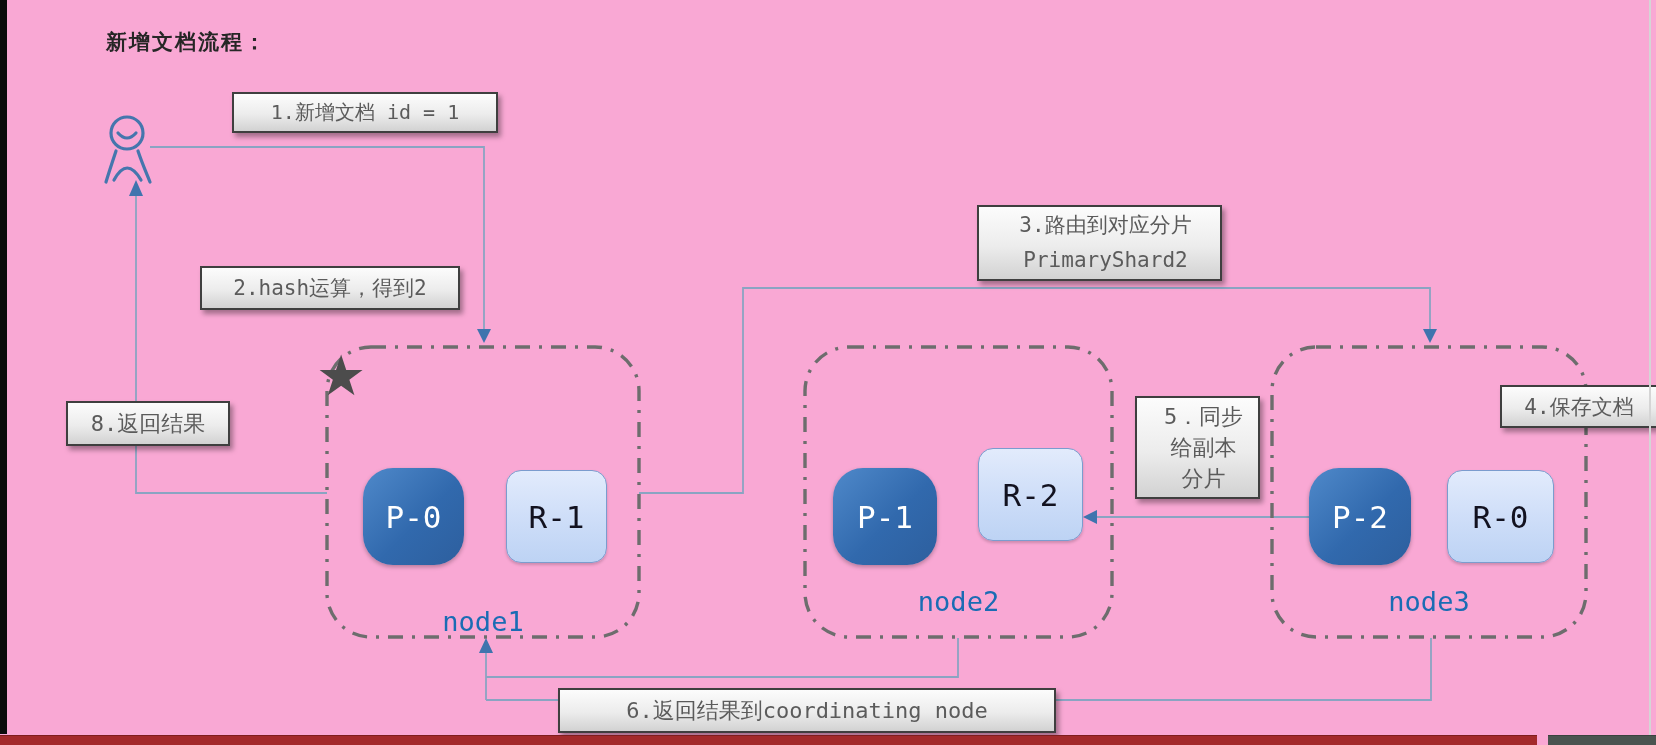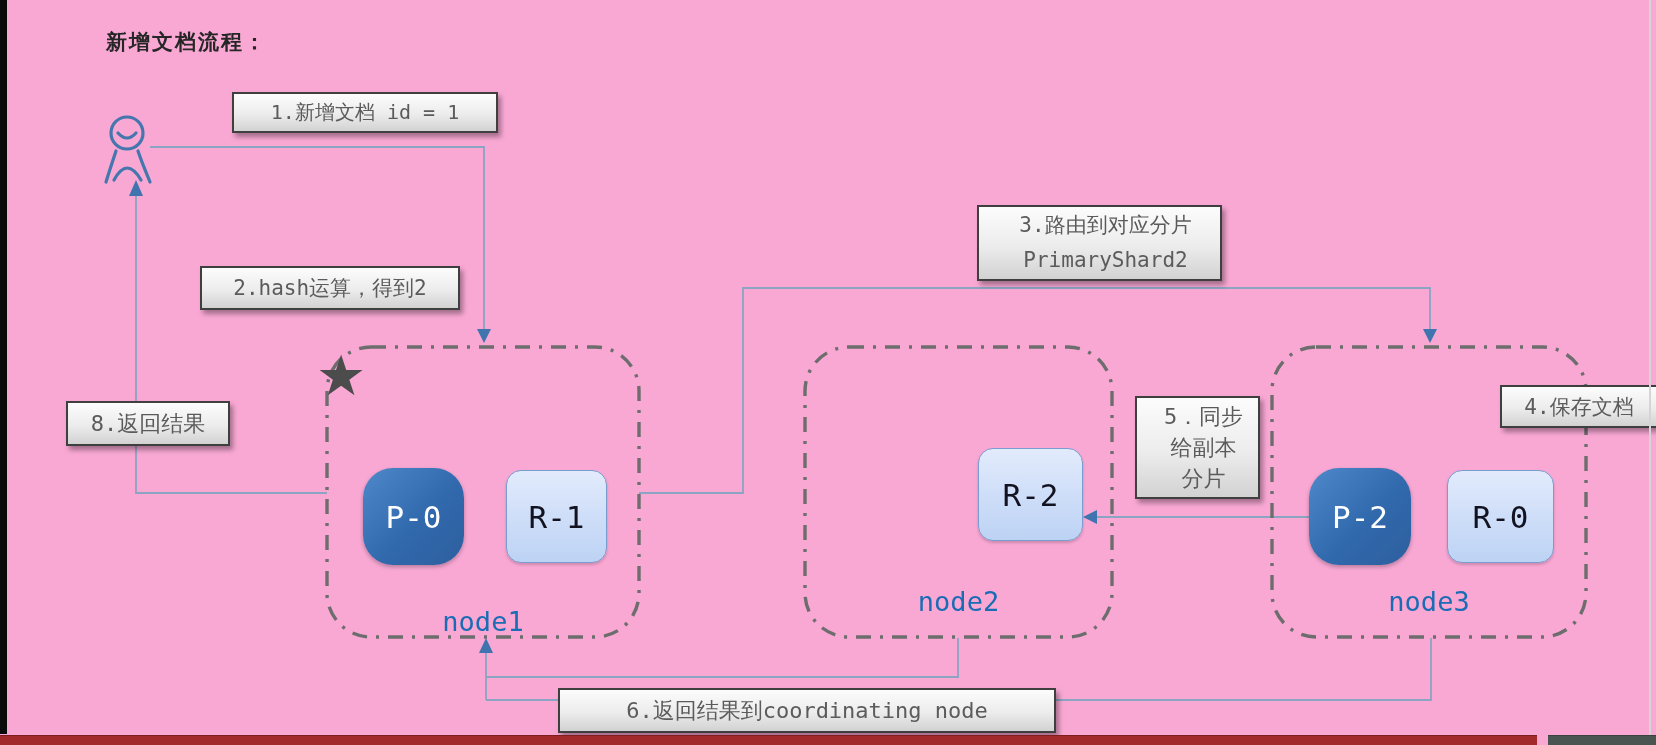--- a/index.html
+++ b/index.html
@@ -109,20 +109,21 @@
   <div id="label-5" class="abs callout multiline">
     <span>5．同步</span>
     <span>给副本</span>
     <span>分片</span>
   </div>
   <div id="label-6" class="abs callout">6.返回结果到coordinating node</div>
   <div id="label-7" class="abs callout">8.返回结果</div>
 
   <div id="shard-p0" class="abs shard primary">P-0</div>
   <div id="shard-r1" class="abs shard replica">R-1</div>
+  <div id="shard-p1" class="abs shard primary">P-1</div>
   <div id="shard-r2" class="abs shard replica">R-2</div>
   <div id="shard-p2" class="abs shard primary">P-2</div>
   <div id="shard-r0" class="abs shard replica">R-0</div>
 
   <div id="name-node1" class="abs node-name">node1</div>
   <div id="name-node2" class="abs node-name">node2</div>
   <div id="name-node3" class="abs node-name">node3</div>
 
   <div id="left-strip" class="abs"></div>
   <div id="right-edge" class="abs"></div>

